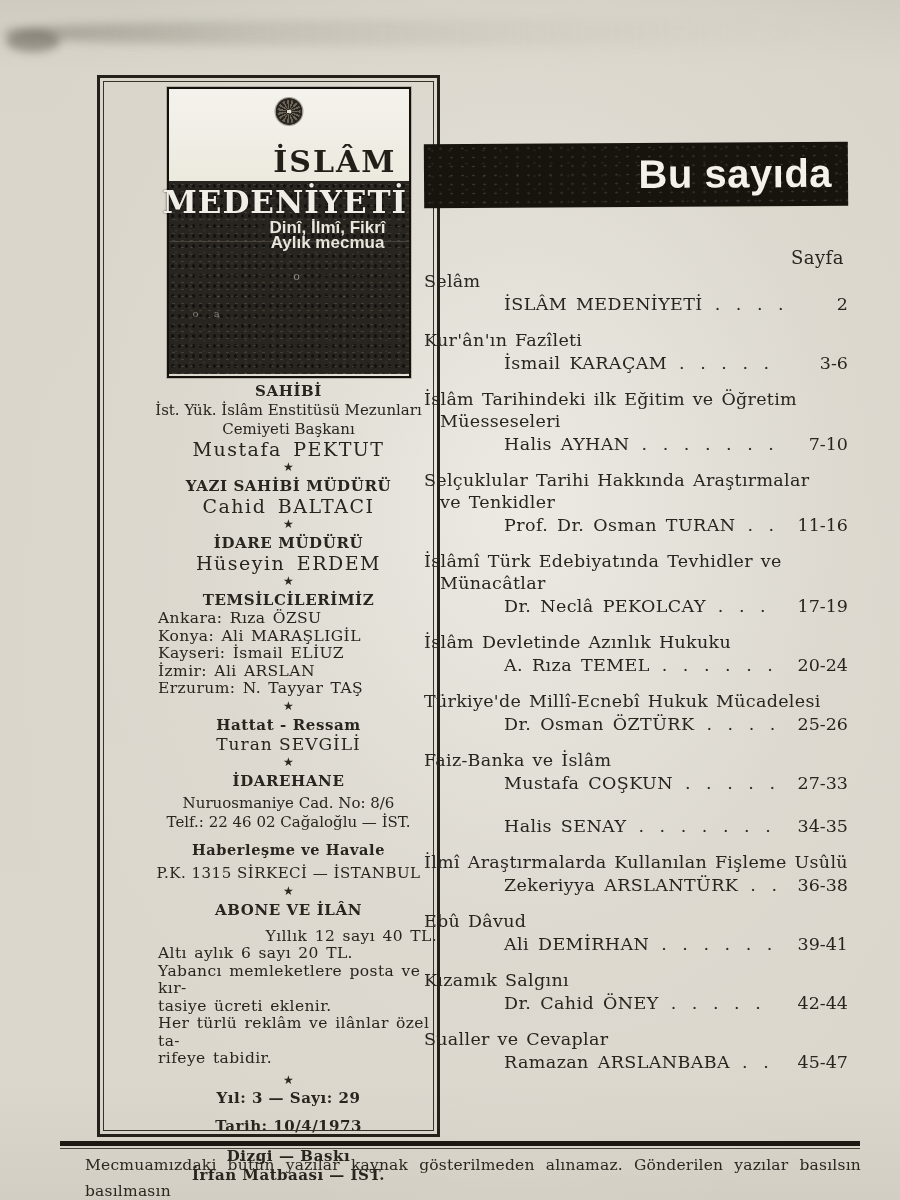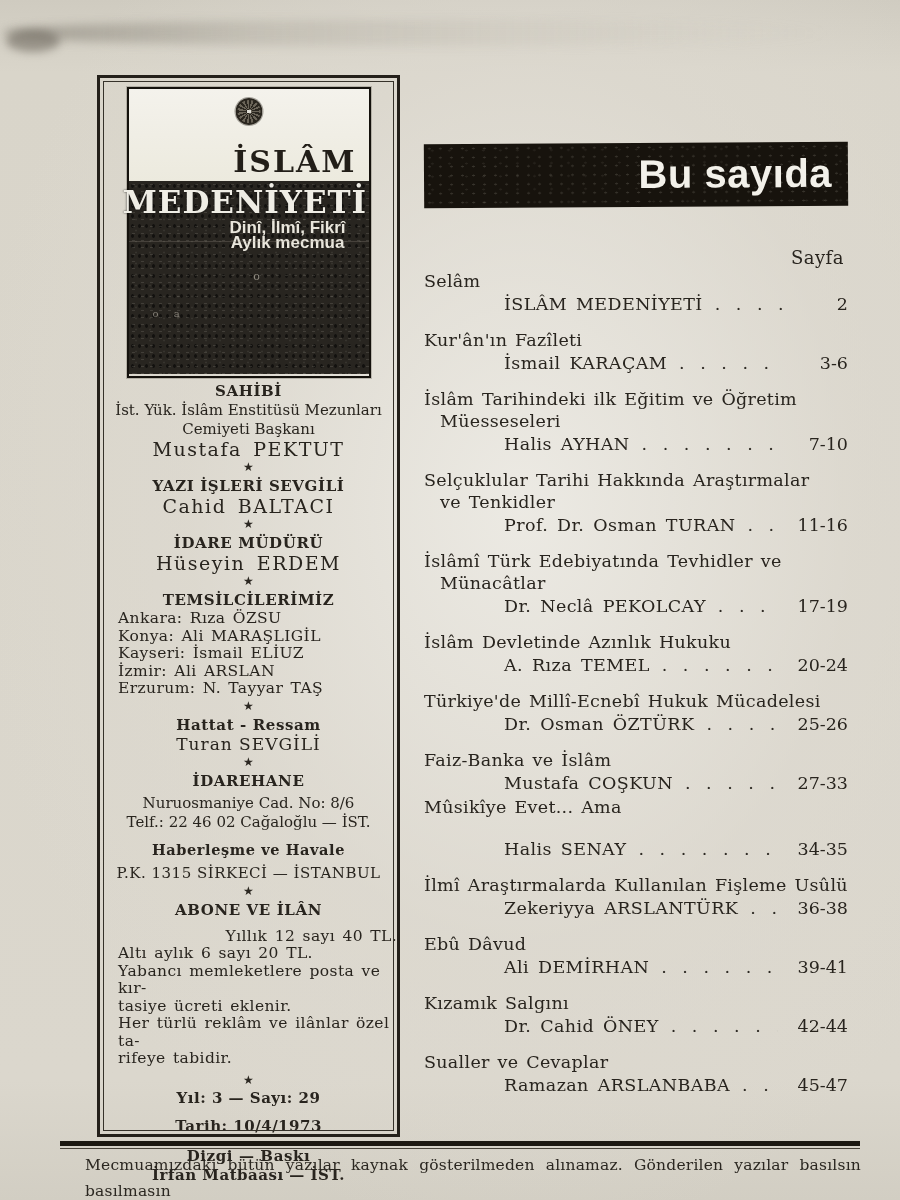--- a/index.html
+++ b/index.html
@@ -19,20 +19,21 @@
   }
   .top-smudge2{
     position:absolute; left:6px; top:30px; width:54px; height:22px;
     background:rgba(95,90,80,.5); filter:blur(4px); border-radius:50%;
   }
 
   
   .panel{
     position:absolute; left:97px; top:75px; width:297px; height:1056px;
     border:3px solid #24201a;
+    padding-left:40px;
   }
   .panel::after{
     content:""; position:absolute; inset:3px; border:1px solid #36322a; pointer-events:none;
   }
   .panel-content{ position:relative; height:100%; text-align:center; }
 
   .cover{
     width:240px; margin:9px auto 0 auto; height:287px;
     border:2px solid #14110c; position:relative; text-align:left;
     box-shadow:0 0 0 1px rgba(60,55,45,.25);
@@ -142,21 +143,21 @@
 
       <div class="sect">
         <div class="mh mh-label">SAHİBİ</div>
         <div class="mh">İst. Yük. İslâm Enstitüsü Mezunları</div>
         <div class="mh">Cemiyeti Başkanı</div>
         <div class="mh mh-name">Mustafa PEKTUT</div>
       </div>
       <div class="mh-star">★</div>
 
       <div>
-        <div class="mh mh-label">YAZI İŞLERİ SEVGİLİ</div>
+        <div class="mh mh-label">YAZI SAHİBİ MÜDÜRÜ</div>
         <div class="mh mh-name">Cahid BALTACI</div>
       </div>
       <div class="mh-star">★</div>
 
       <div>
         <div class="mh mh-label">İDARE MÜDÜRÜ</div>
         <div class="mh mh-name">Hüseyin ERDEM</div>
       </div>
       <div class="mh-star">★</div>
 
@@ -284,21 +285,20 @@
       <div class="entry" style="margin-bottom:1px;">
         <div class="t">Faiz-Banka ve İslâm</div>
         <div class="arow">
             <span class="auth">Mustafa COŞKUN</span>
             <span class="dots">.  .  .  .  .  .  .  .  .  .  .  .  .  .  .  .  .  .  .  .</span>
             <span class="pg">27-33</span>
           </div>
       </div>
 
       <div class="entry entry-musiki">
-        <div class="t">Mûsikîye Evet... Ama</div>
         <div class="arow">
             <span class="auth">Halis SENAY</span>
             <span class="dots">.  .  .  .  .  .  .  .  .  .  .  .  .  .  .  .  .  .  .  .</span>
             <span class="pg">34-35</span>
           </div>
       </div>
 
       <div class="entry">
         <div class="t">İlmî Araştırmalarda Kullanılan Fişleme Usûlü</div>
         <div class="arow">

